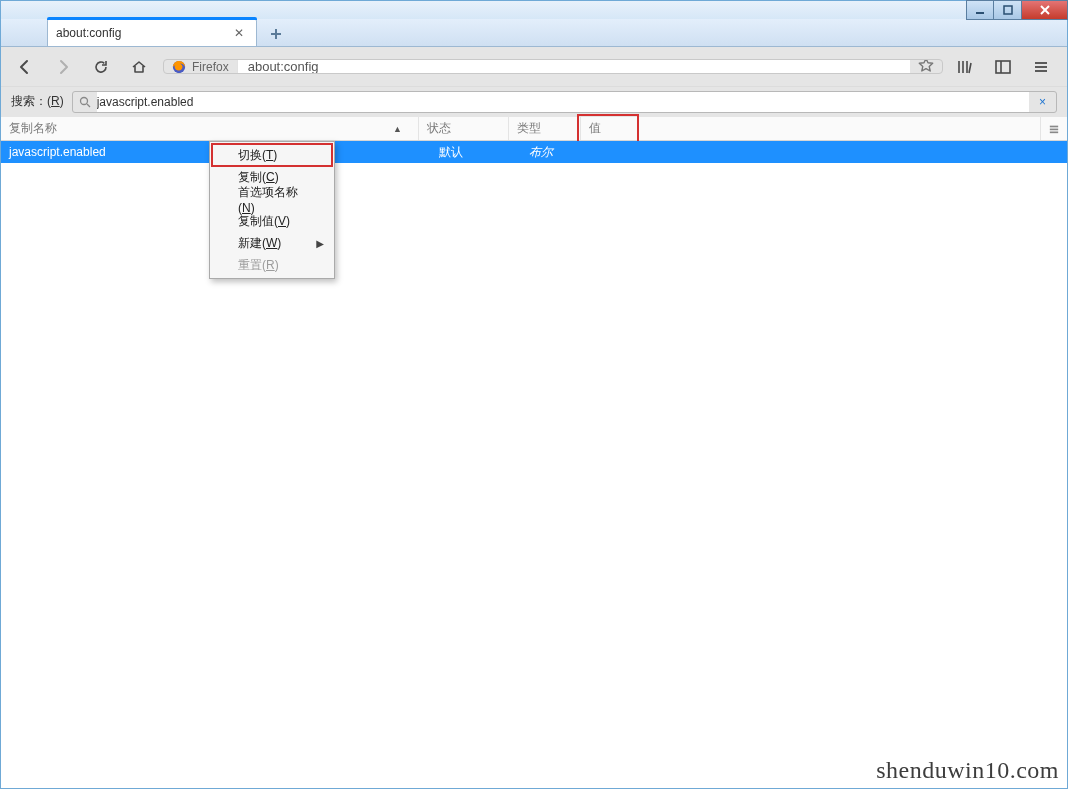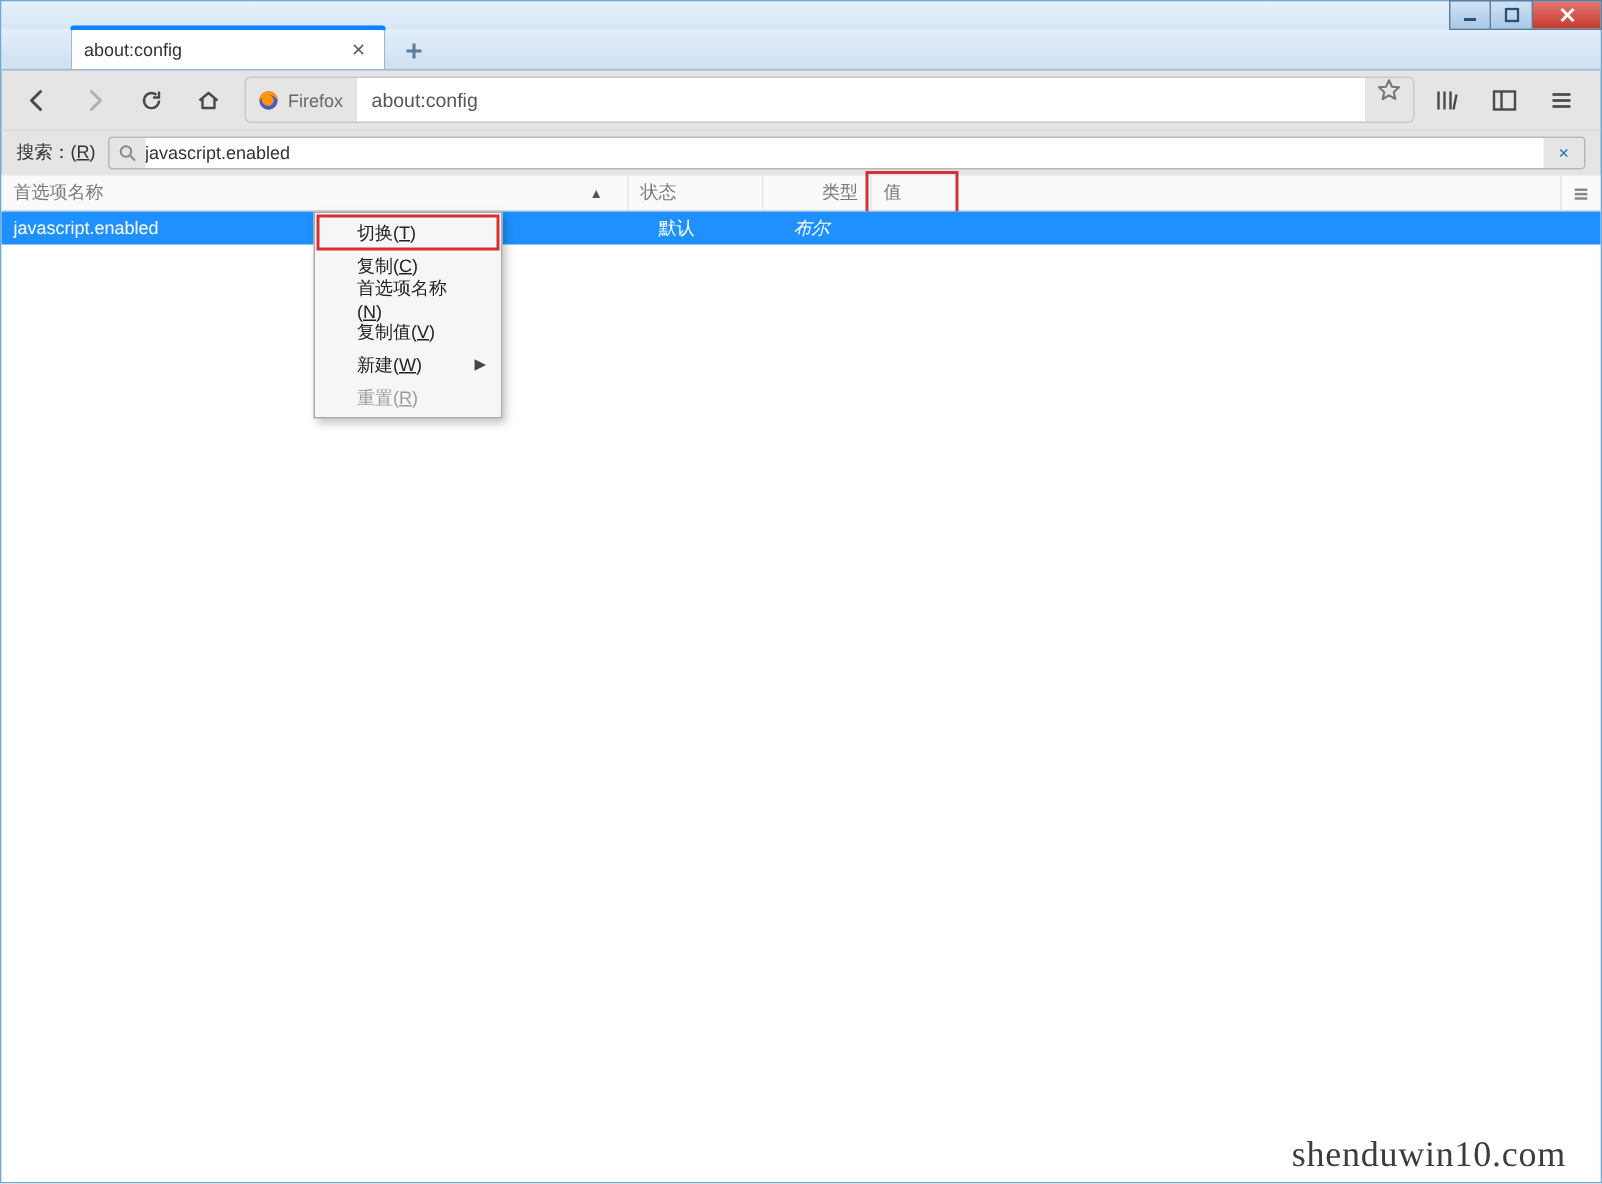--- a/index.html
+++ b/index.html
@@ -20,21 +20,21 @@
   .tab { height: 27px; min-width: 210px; background: #fff; border: 1px solid #9db8d2; border-bottom: none; border-radius: 2px 2px 0 0; display: flex; align-items: center; padding: 0 8px; gap: 8px; position: relative; }
   .tab .tab-title { flex: 1; color: #333; }
   .tab .tab-close { color: #666; padding: 0 4px; cursor: pointer; }
   .tab::before { content:""; position:absolute; top:-3px; left:-1px; right:-1px; height:3px; background:#0a84ff; border-radius:2px 2px 0 0;}
   .newtab { width: 26px; height: 24px; display:flex; align-items:center; justify-content:center; color:#5b7b99; border:1px solid transparent; border-radius:2px; cursor:pointer;}
 
   
   .navbar { height: 40px; display:flex; align-items:center; padding: 0 10px; gap: 10px; border-bottom: 1px solid #dcdcdc; }
   .nav-icon { width: 28px; height: 28px; display:flex; align-items:center; justify-content:center; color:#4a4a4a; border-radius: 4px; cursor:pointer; }
   .nav-icon.disabled { color:#b0b0b0; cursor:default;}
-  .urlbar { flex:1; height: 31px; border:1px solid #c9c9c9; border-radius: 4px; display:flex; align-items:flex-start; overflow:hidden; }
+  .urlbar { flex:1; height: 15px; border:1px solid #c9c9c9; border-radius: 4px; display:flex; align-items:flex-end; overflow:hidden; }
   .urlbar .identity { display:flex; align-items:center; gap:6px; padding:0 8px; height:100%; border-right:1px solid #e2e2e2; color:#666; }
   .urlbar .identity .ff-icon { width:14px;height:14px; }
   .urlbar input.url { flex:1; border:none; outline:none; height:100%; padding:0 10px; color:#555; font-size:13px;}
   .urlbar .star { width:32px; display:flex; align-items:center; justify-content:center; color:#777; }
   .right-icons { display:flex; align-items:center; gap:14px; padding-right:4px; color:#4a4a4a; }
   .right-icons .nav-icon{width:24px;}
 
   
   .page-searchbar { height: 30px; display:flex; align-items:center; gap:8px; padding: 4px 10px; border-bottom:1px solid #e5e5e5; }
   .page-searchbar .lbl { color:#333; }
@@ -42,21 +42,21 @@
   .page-searchbar .sbox { flex:1; height:22px; border:1px solid #b8b8b8; border-radius:3px; display:flex; align-items:center; padding:0 6px; gap:6px; }
   .page-searchbar .sbox .mag { color:#888; }
   .page-searchbar .sbox input { flex:1; border:none; outline:none; height:100%; color:#333;}
   .page-searchbar .sbox .clear { color:#1e74d0; cursor:pointer; padding:0 4px; }
 
   
   .col-header { height: 24px; display:flex; align-items:stretch; border-bottom:1px solid #d6d6d6; background:#fafafa; color:#7a7a7a; }
   .col { display:flex; align-items:center; padding:0 8px; border-right:1px solid #e4e4e4; }
   .col.name { width: 418px; justify-content:space-between;}
   .col.status { width: 90px; }
-  .col.type { width: 72px; justify-content: flex-end; }
+  .col.type { width: 72px; }
   .col.value { flex:1; }
   .col .sort-arrow { font-size:9px; color:#555; padding-right:8px;}
   .col.last { width:26px; border-right:none; justify-content:center;}
   .red-box { position:absolute; border:2px solid #d43131; pointer-events:none; }
 
   
   .rows { flex:1; background:#fff; position:relative; }
   .row { height:22px; display:flex; align-items:center; color:#222; }
   .row.selected { background:#1e90ff; color:#fff; }
   .row .cell { padding:0 8px; }
@@ -67,21 +67,21 @@
 
   
   .ctxmenu { position:absolute; top:0px; left:208px; width:126px; background:#f6f6f6; border:1px solid #aaa; box-shadow:2px 3px 6px rgba(0,0,0,.25); padding:2px; }
   .ctxmenu .mi { height:22px; display:flex; align-items:center; justify-content:flex-start; padding:0 22px 0 26px; color:#222; cursor:pointer; position:relative;}
   .ctxmenu .mi .lbl u{text-decoration:underline;}
   .ctxmenu .mi.disabled { color:#9c9c9c; cursor:default;}
   .ctxmenu .mi .arrow { position:absolute; right:8px; font-size:10px; color:#444;}
   .ctxmenu .mi.boxed { outline:2px solid #d43131; outline-offset:-1px;}
 
   
-  .watermark { position:absolute; right:23px; bottom:4px; font-size:24px; font-family: Georgia, 'Times New Roman', serif; color:#3d3d3d; text-shadow: 0 0 2px #fff, 1px 1px 0 #fff, -1px -1px 0 #fff; letter-spacing:.5px; pointer-events:none;}
+  .watermark { position:absolute; right:8px; bottom:4px; font-size:24px; font-family: Georgia, 'Times New Roman', serif; color:#3d3d3d; text-shadow: 0 0 2px #fff, 1px 1px 0 #fff, -1px -1px 0 #fff; letter-spacing:.5px; pointer-events:none;}
 
   
   svg { display:block; }
 </style>
 </head>
 <body>
 
 <div class="window-frame">
 
   <div class="titlebar">
@@ -190,21 +190,21 @@
             <line x1="8" y1="8" x2="11" y2="11" stroke="currentColor" stroke-width="1.3"></line>
           </svg>
       </span>
       <input value="javascript.enabled" style="">
       <span class="clear">×</span>
     </div>
   </div>
 
   <div class="col-header" style="position:relative;">
     <div class="col name">
-      <span>首选项名称</span>
+      <span>复制名称</span>
       <span class="sort-arrow">▲</span>
     </div>
     <div class="col status">
         <span>状态</span>
       </div>
     <div class="col type">
         <span>类型</span>
       </div>
     <div class="col value">
         <span>值</span>

